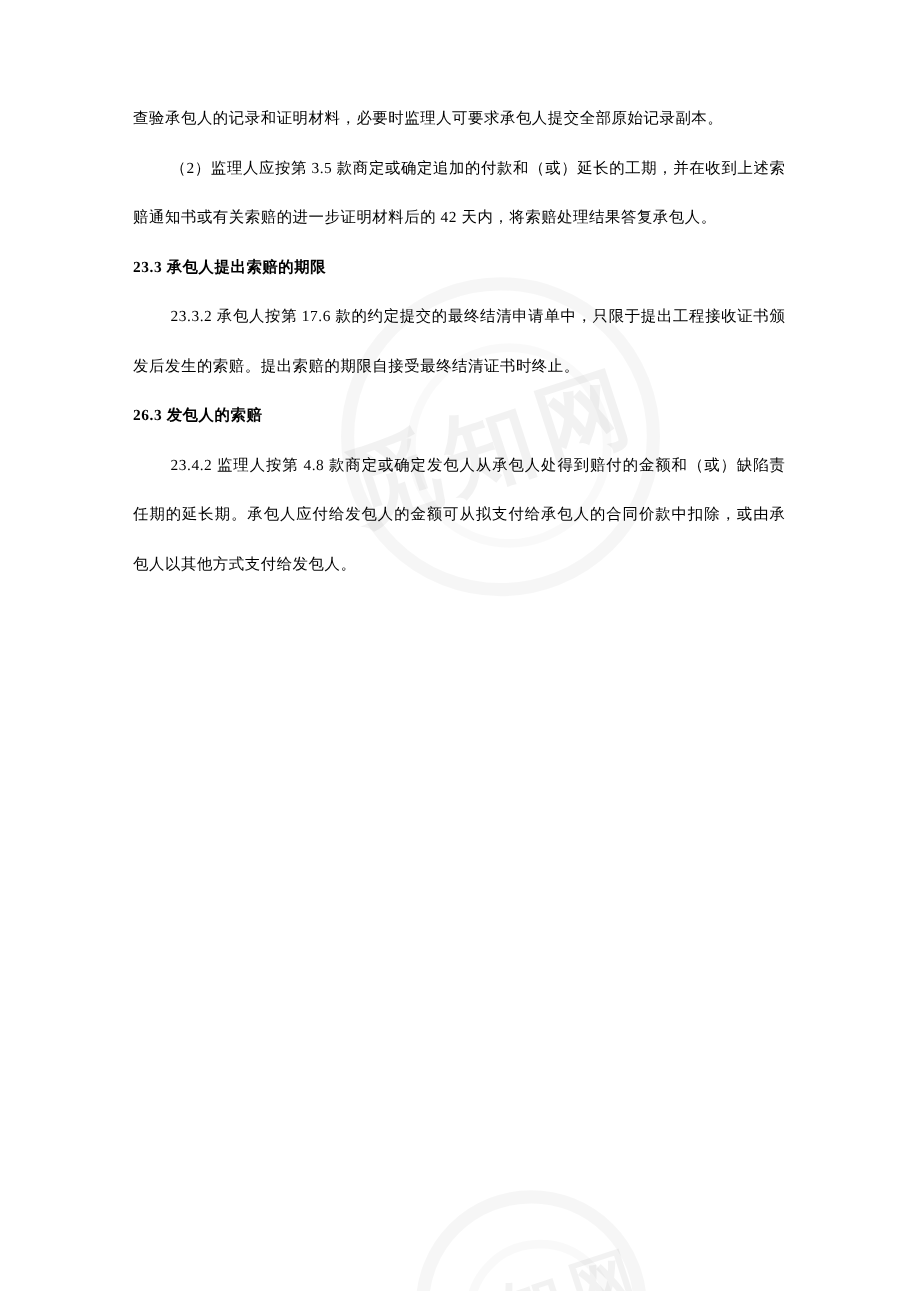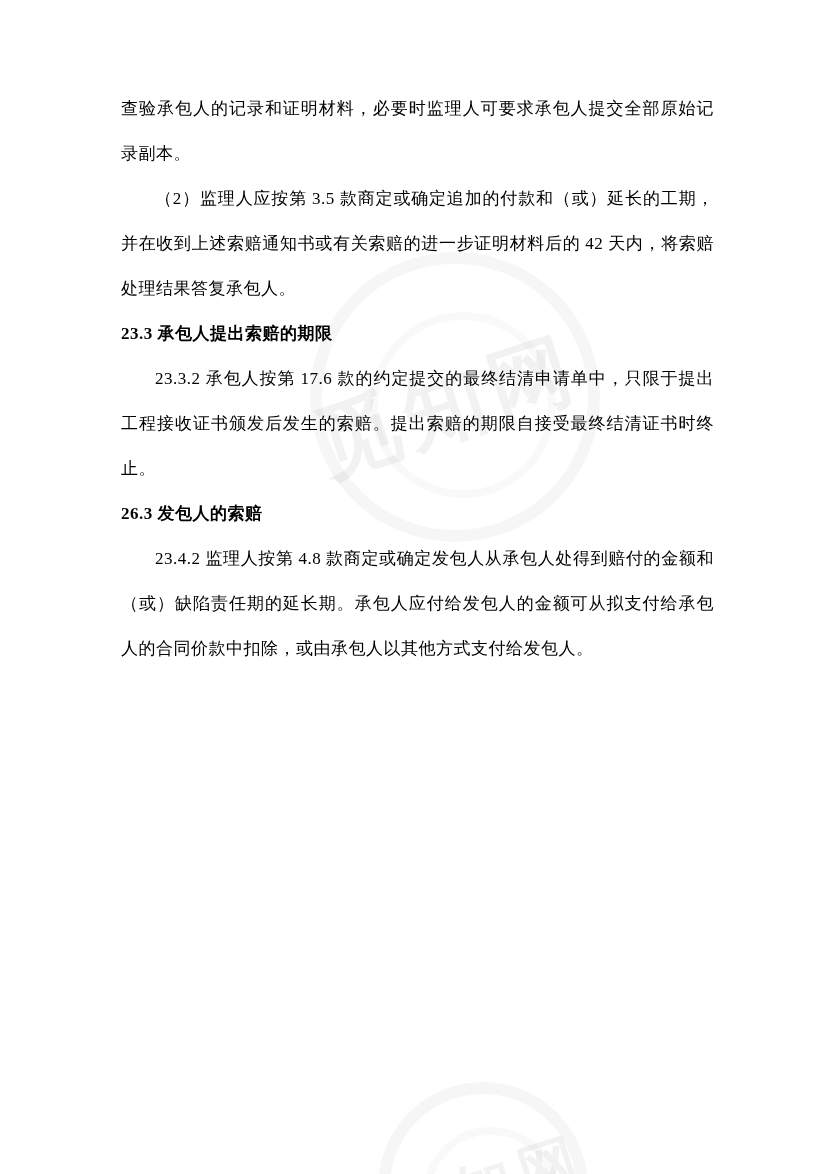--- a/index.html
+++ b/index.html
@@ -13,21 +13,21 @@
     overflow: hidden;
     font-family: "Liberation Serif", "DejaVu Serif", serif;
     color: #000000;
   }
   .content {
     position: relative;
     z-index: 1;
     padding: 86px 116px 0 121px;
   }
   .para {
-    font-size: 17px;
+    font-size: 14px;
     line-height: 45px;
     text-align: justify;
     text-align-last: left;
     letter-spacing: 0.5px;
   }
   .para.indent { text-indent: 34px; }
   .para.heading { font-weight: bold; }
   
   .watermark {
     position: absolute;

